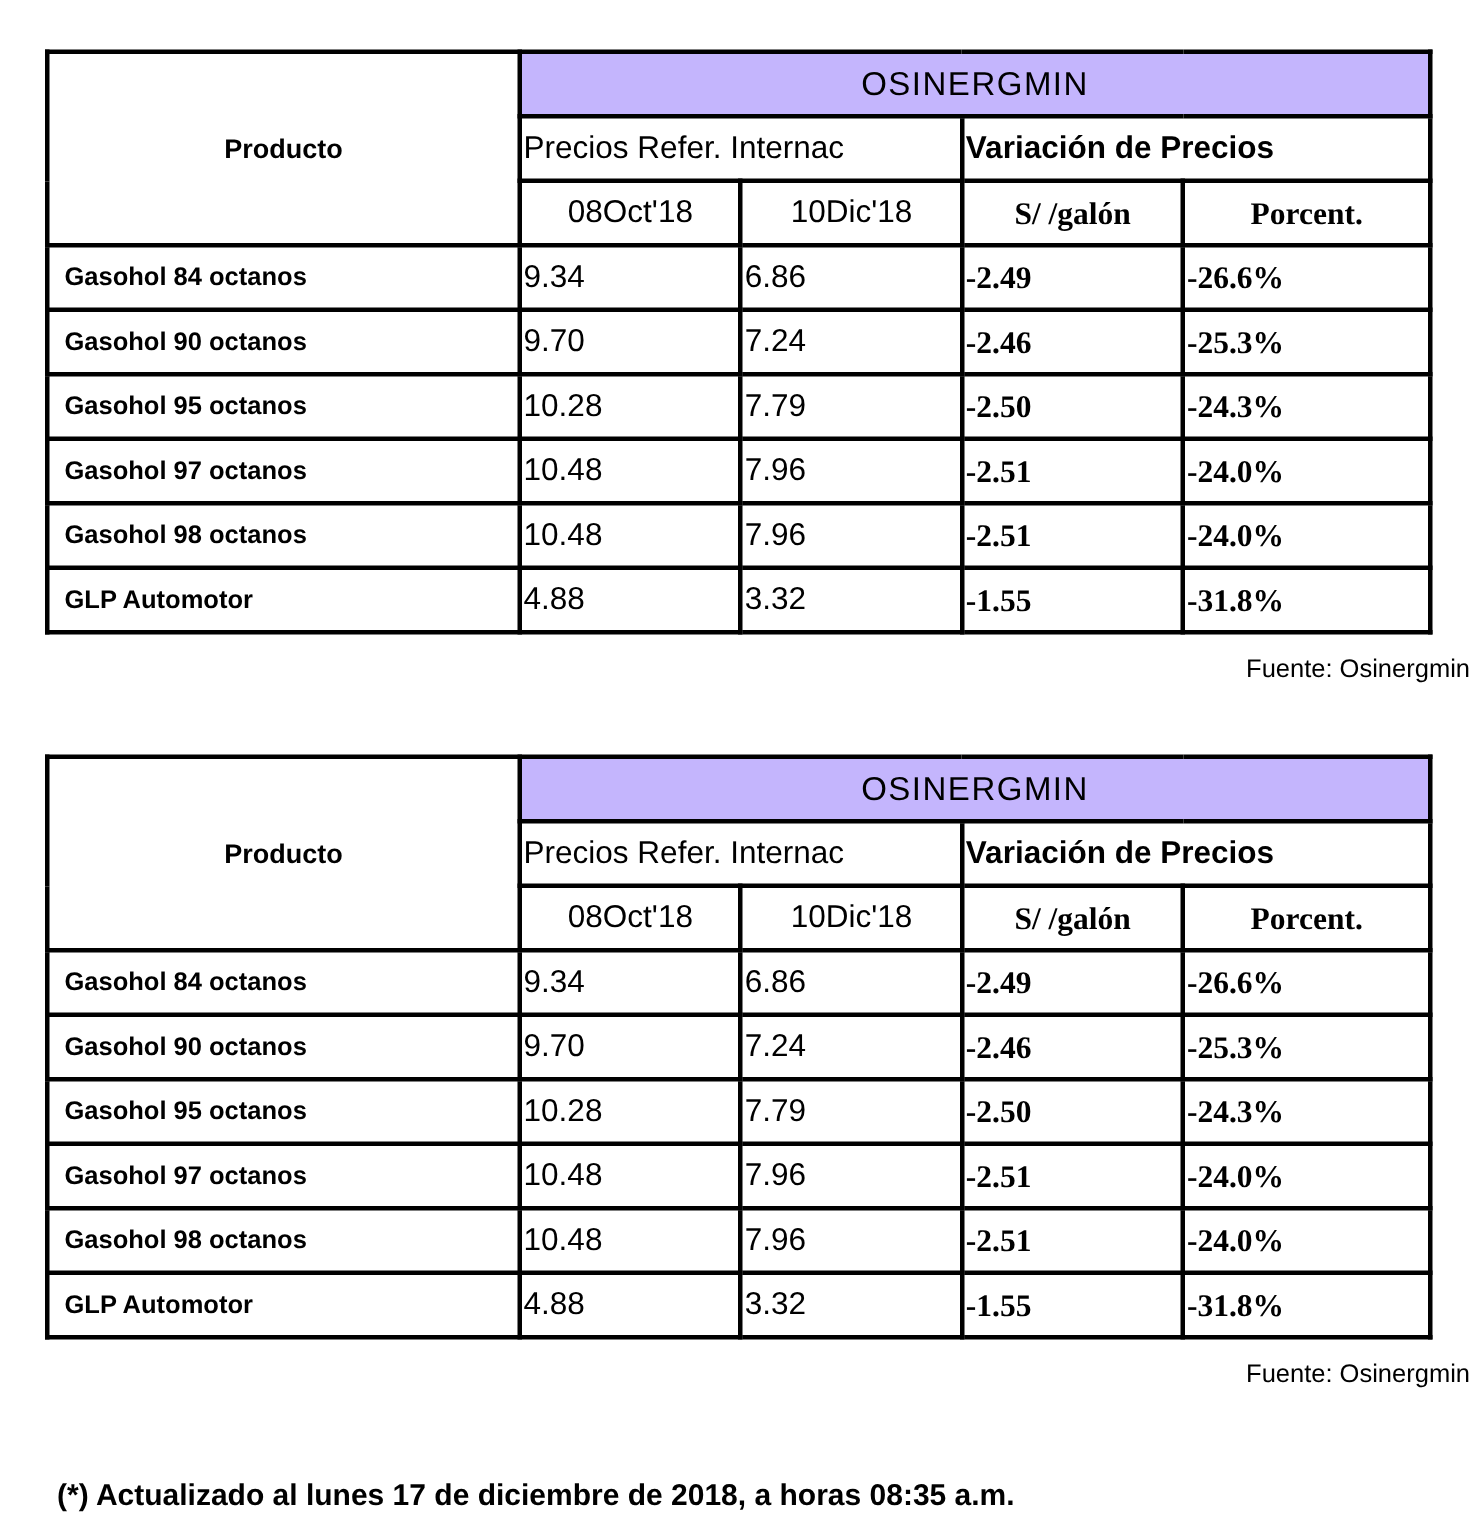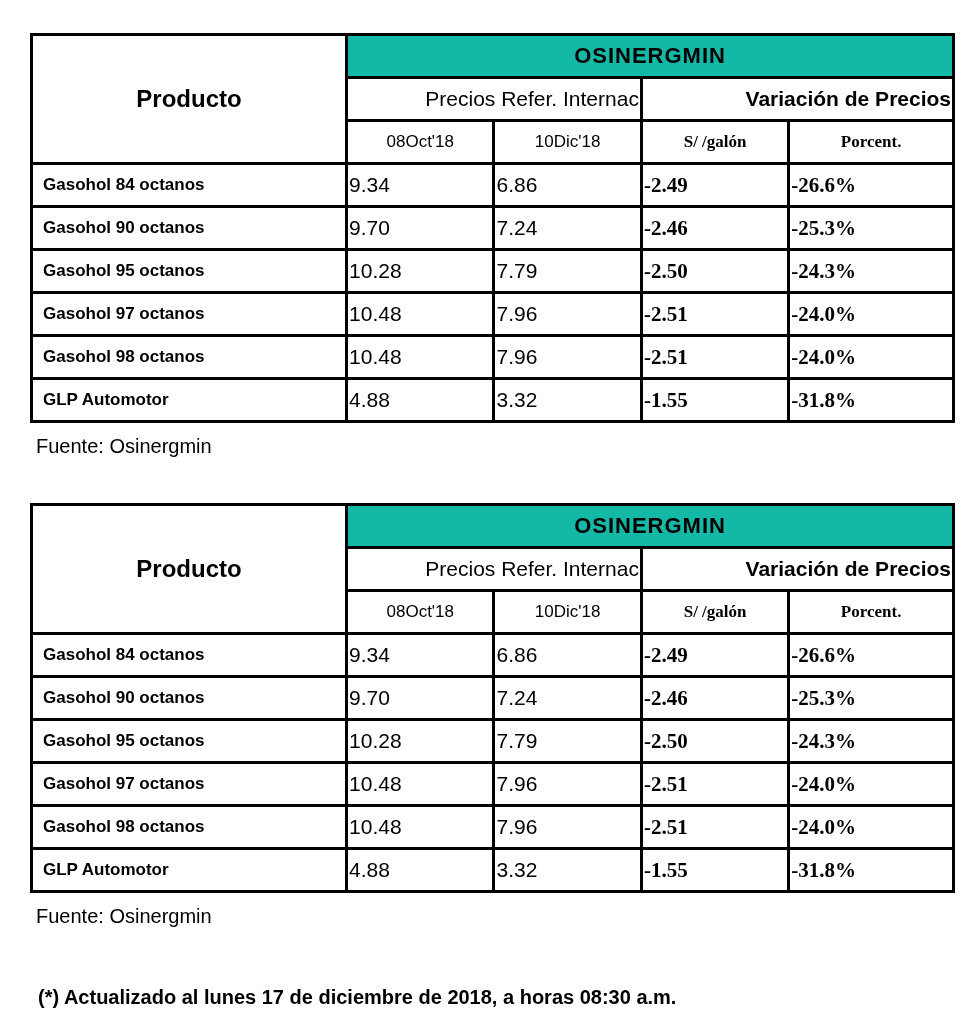--- a/index.html
+++ b/index.html
@@ -23,57 +23,58 @@
     width: 925px;
   }
   table.price-table td {
     border: 3px solid #000000;
     height: 38px;
     vertical-align: middle;
     overflow: hidden;
     white-space: nowrap;
   }
   .c-org {
-    background: #14b8a6;
-    font-weight: bold;
+    background: #c4b5fd;
+    font-weight: normal;
     font-size: 22px;
     text-align: center;
     letter-spacing: 1px;
   }
   .c-product-head {
     font-weight: bold;
-    font-size: 24px;
+    font-size: 18px;
     text-align: center;
   }
   .c-group {
     font-size: 21px;
-    text-align: right;
+    text-align: left;
   }
   .c-group.bold { font-weight: bold; }
   .c-sub {
-    font-size: 17px;
+    font-size: 21px;
     text-align: center;
   }
   .c-sub.bold { font-weight: bold; font-family: Liberation Serif, serif; }
   .c-prod {
     font-weight: bold;
     font-size: 17px;
     text-align: left;
     padding-left: 10px;
   }
   .c-num {
     font-size: 21px;
     text-align: left;
   }
   .c-num.bold { font-weight: bold; font-family: Liberation Serif, serif; }
   .fuente {
     margin-top: 12px;
-    font-size: 20px;
+    font-size: 17px;
     line-height: 22px;
     padding-left: 6px;
+    text-align: right;
   }
   .fuente.second { margin-top: 12px; }
   .table-2 { margin-top: 46px; }
   .footnote {
     margin-top: 57px;
     padding-left: 8px;
     font-size: 20px;
     font-weight: bold;
     line-height: 26px;
   }
@@ -216,15 +217,15 @@
         <td class="c-num">4.88</td>
         <td class="c-num">3.32</td>
         <td class="c-num bold">-1.55</td>
         <td class="c-num bold">-31.8%</td>
       </tr>
     </tbody>
   </table>
 
   <div class="fuente second">Fuente: Osinergmin</div>
 
-  <div class="footnote">(*) Actualizado al lunes 17 de diciembre de 2018, a horas 08:30 a.m.</div>
+  <div class="footnote">(*) Actualizado al lunes 17 de diciembre de 2018, a horas 08:35 a.m.</div>
 
 </div>
 
 </body></html>

